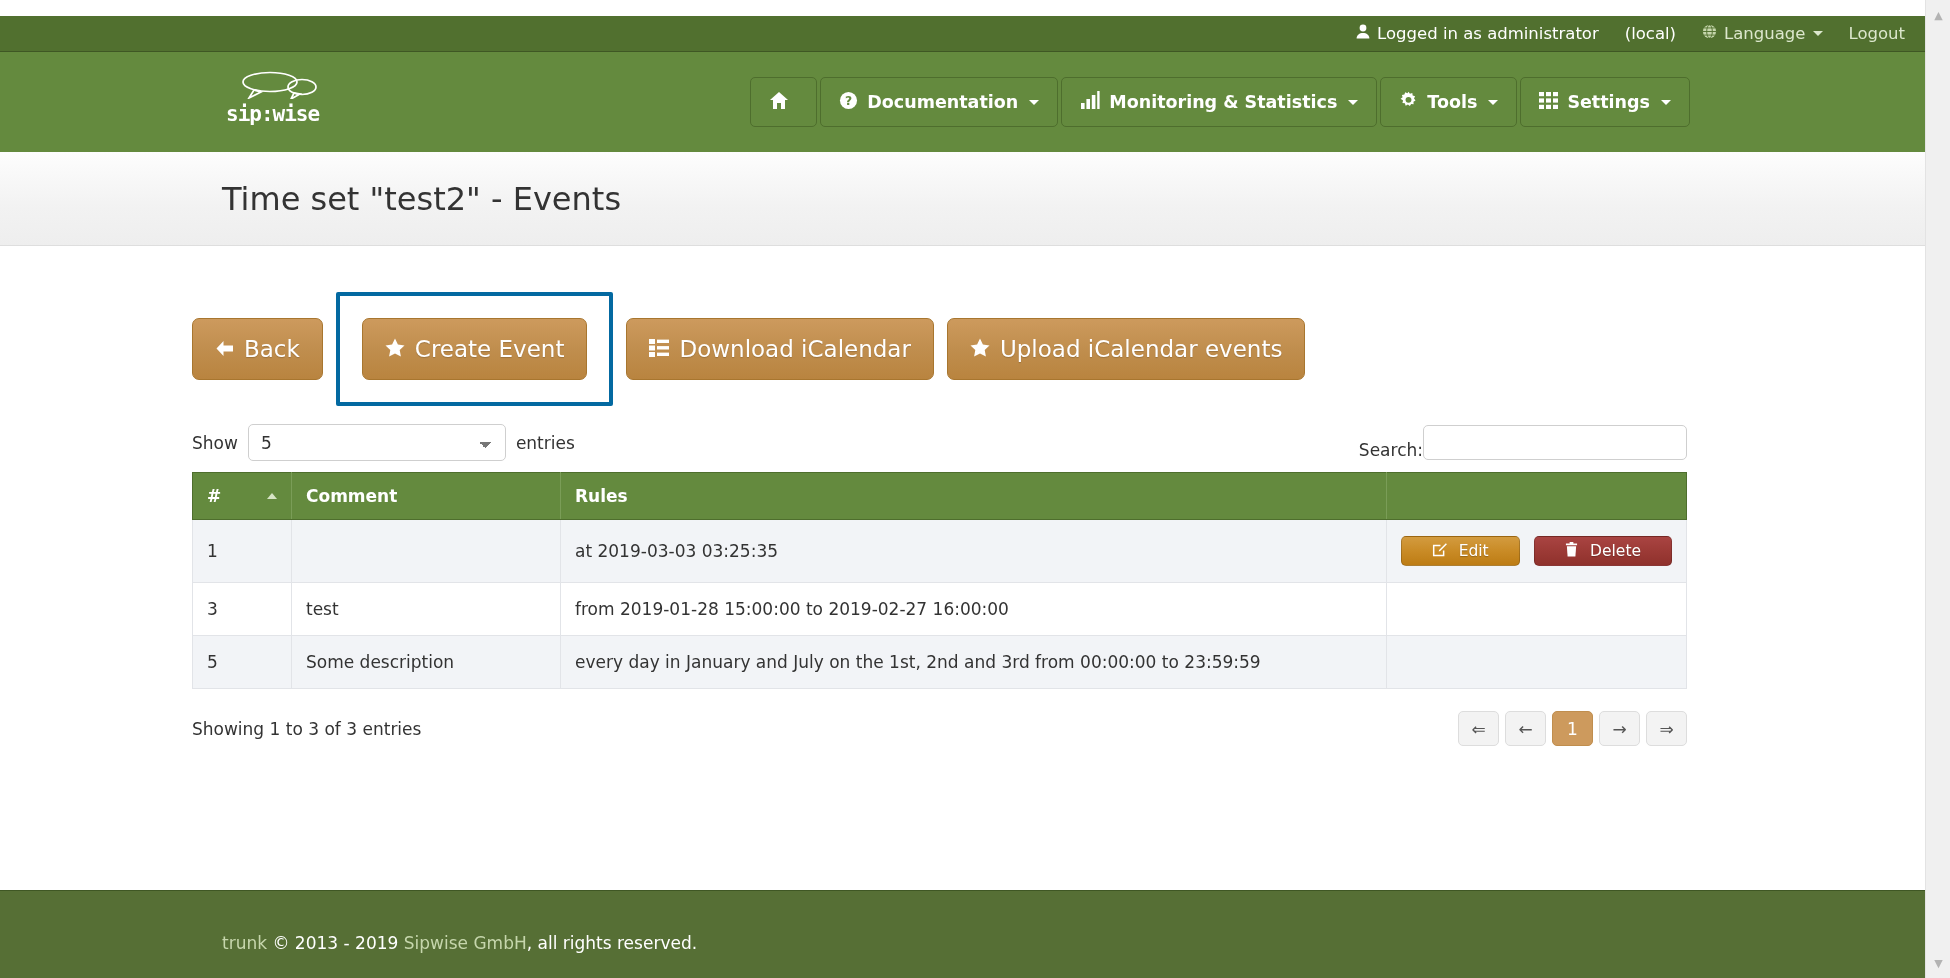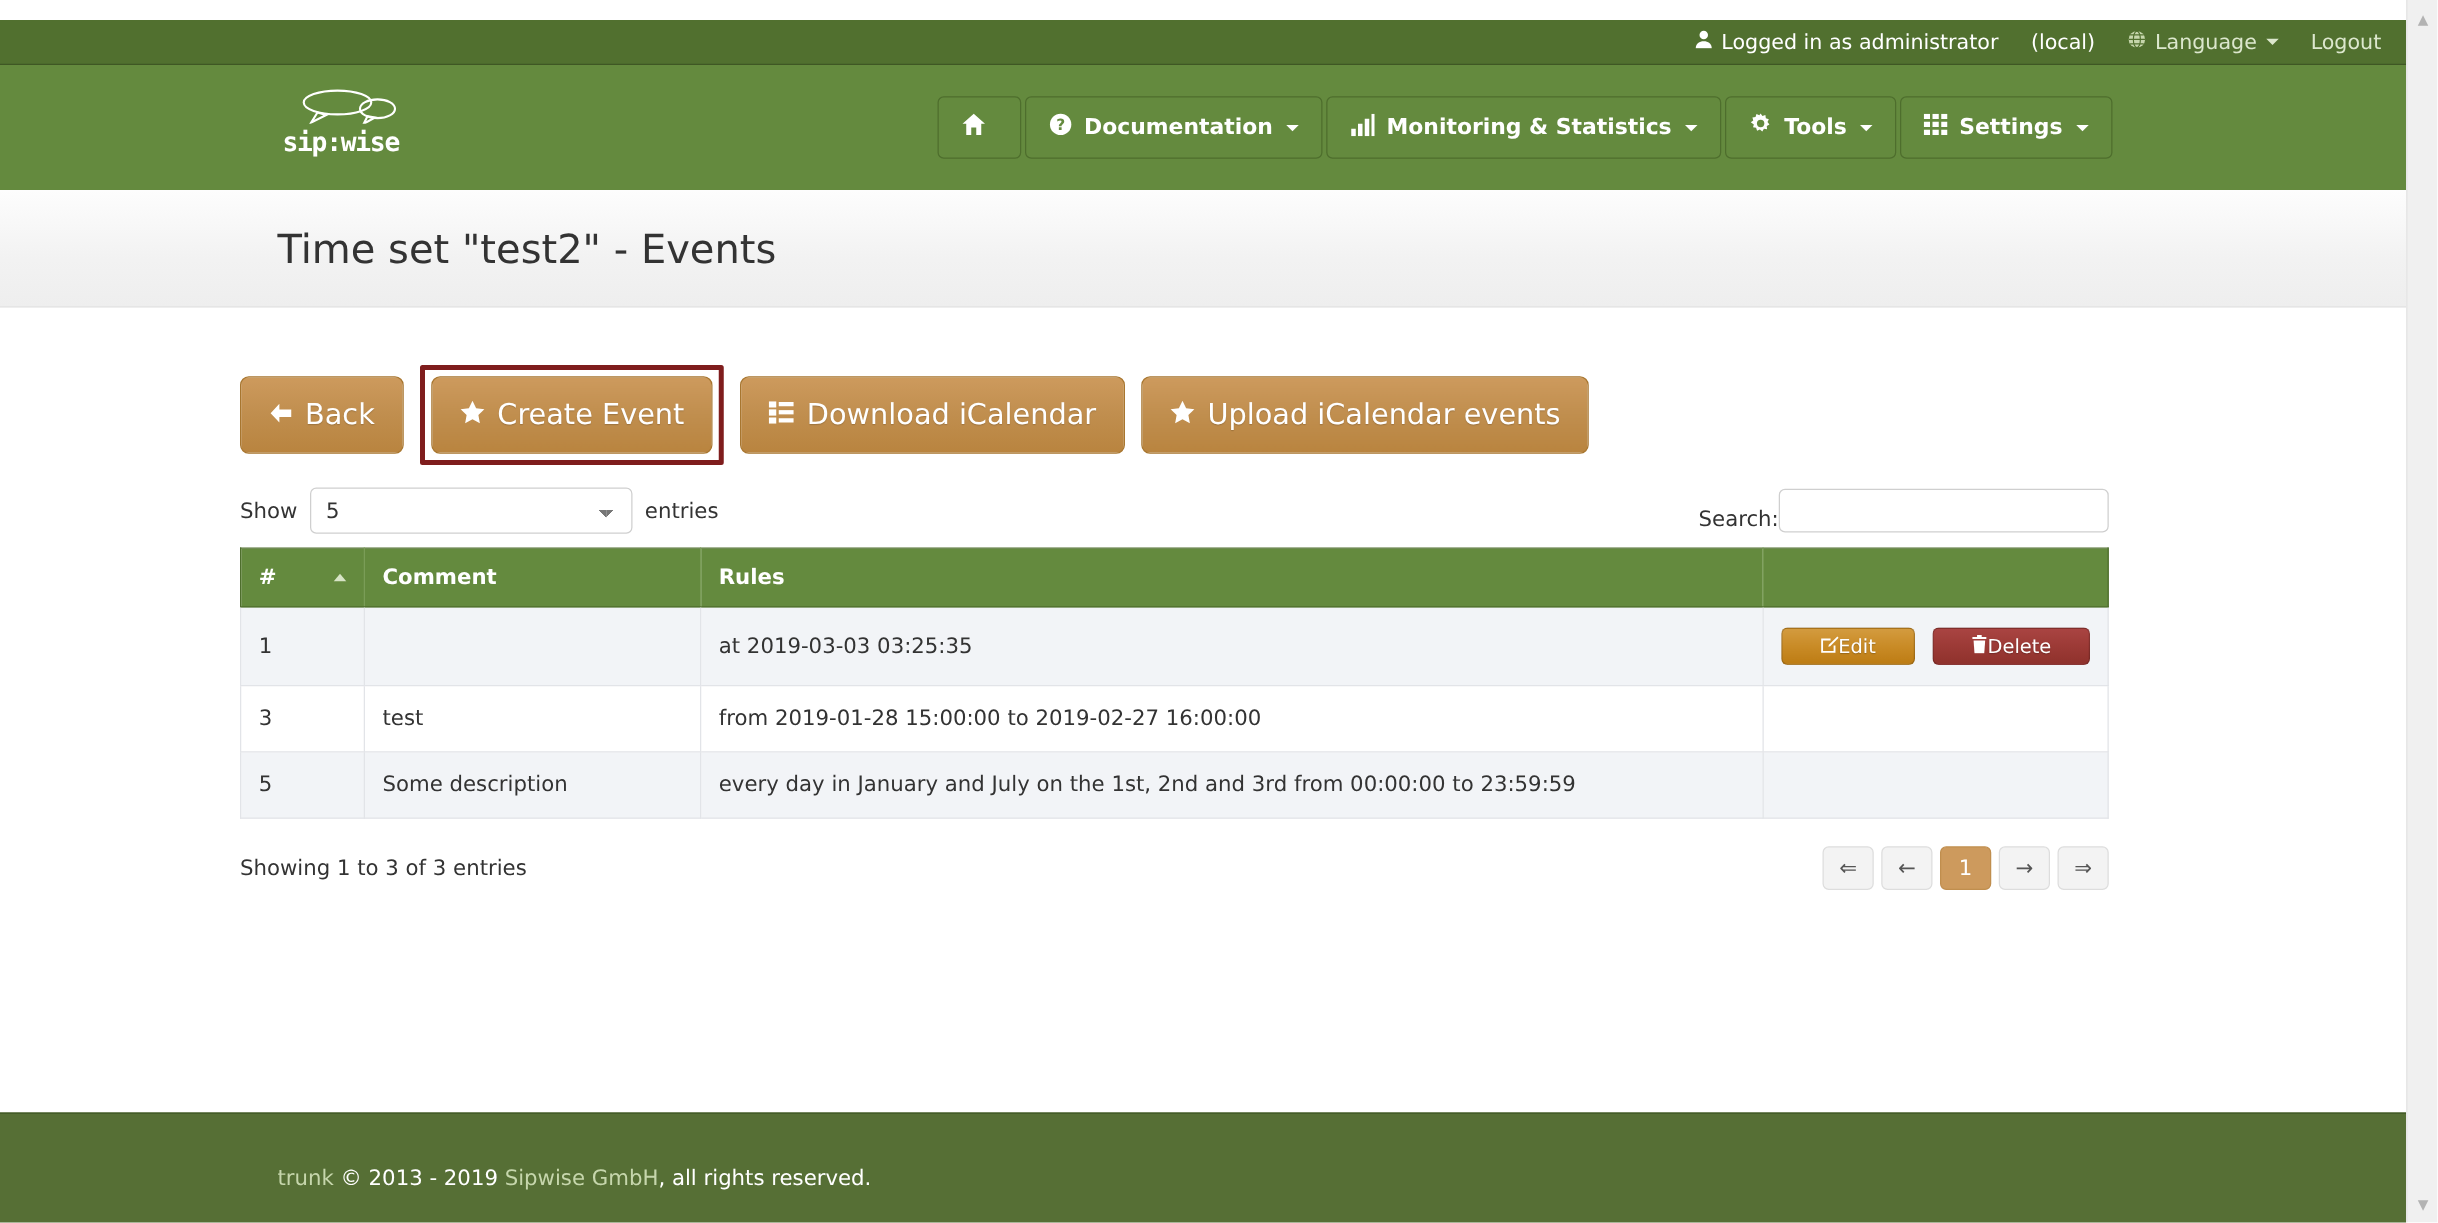--- a/index.html
+++ b/index.html
@@ -175,22 +175,22 @@
     gap: 10px;
     padding: 0 22px;
     box-sizing: border-box;
     cursor: pointer;
     white-space: nowrap;
     user-select: none;
     text-shadow: 0 1px 1px rgba(0,0,0,.18);
   }
   .btn-highlight-wrap {
     display: inline-flex;
-    border: 4px solid #7f1d1d;
-    padding: 5px;
+    border: 4px solid #0369a1;
+    padding: 22px;
     border-radius: 2px;
   }
 
   .table-controls {
     display: flex;
     align-items: center;
     justify-content: space-between;
     margin-top: 18px;
   }
   .show-entries {
@@ -284,21 +284,21 @@
   .col-cmt   { width: 240px; }
   .col-act   { width: 198px; }
 
   .btn-sm {
     border-radius: 5px;
     color: #ffffff;
     font-size: 15.5px;
     height: 30px;
     display: inline-flex;
     align-items: center;
-    gap: 0;
+    gap: 12px;
     padding: 0 30px;
     box-sizing: border-box;
     cursor: pointer;
     white-space: nowrap;
     user-select: none;
     text-shadow: 0 1px 1px rgba(0,0,0,.25);
     border: 1px solid rgba(0,0,0,.18);
   }
   .btn-edit {
     background: linear-gradient(to bottom, #d39b3f 0%, #c98b26 50%, #bd7c14 100%);

